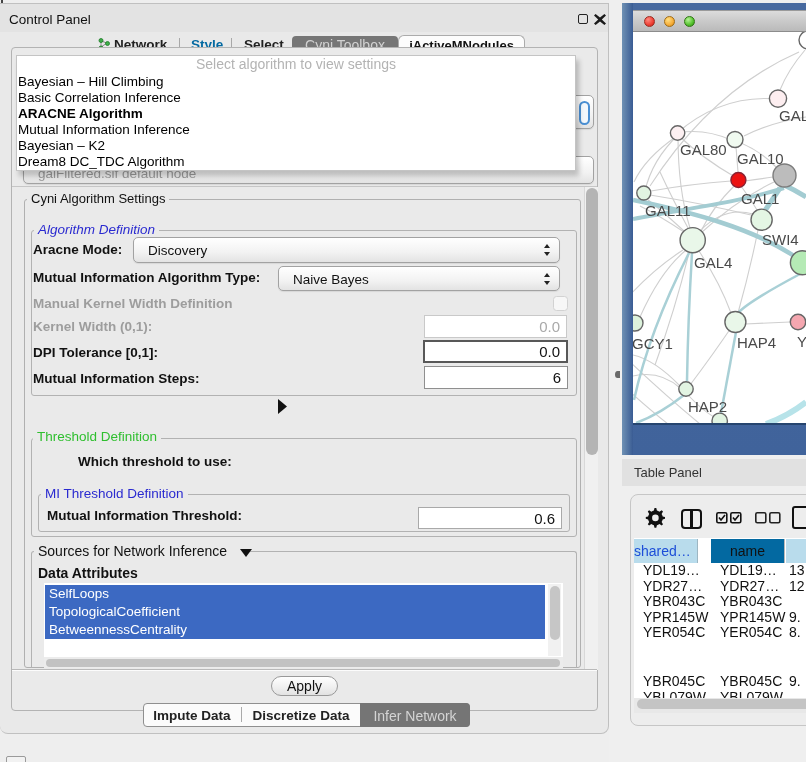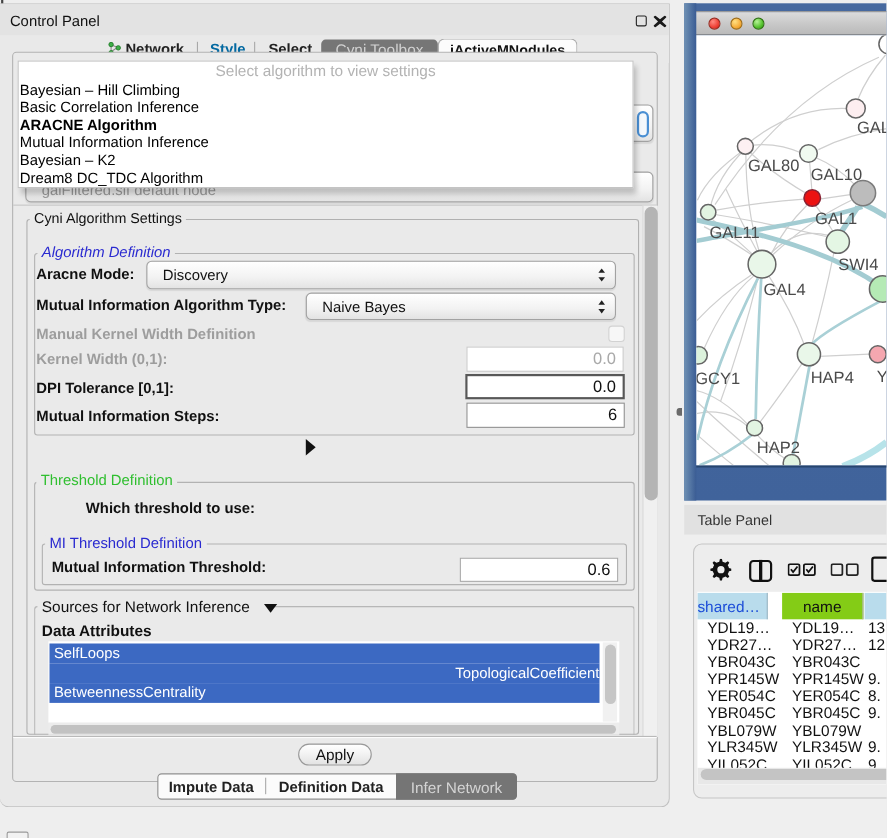--- a/index.html
+++ b/index.html
@@ -99,40 +99,40 @@
 <div class="lbl" style="left:47px;top:508px;">Mutual Information Threshold:</div>
 <div class="field" style="left:418px;top:507px;width:144px;height:22px;border-color:#a9a9a9;">0.6</div>
 
 <div class="gbox" style="left:31px;top:551px;width:546px;height:117px;border-bottom:none;border-radius:3px 3px 0 0;"></div>
 <div class="gtitle" style="left:34px;top:544px;color:#111;font-size:14px;">Sources for Network Inference&nbsp;&nbsp;&nbsp;&nbsp;</div>
 <div class="abs" style="left:240px;top:549px;width:0;height:0;border-left:6.5px solid transparent;border-right:6.5px solid transparent;border-top:8px solid #111;"></div>
 <div class="lbl" style="left:38px;top:565px;font-size:14px;">Data Attributes</div>
 
 <div class="abs" style="left:44px;top:583px;width:519px;height:74px;background:#fff;"></div>
 <div class="abs" style="left:45px;top:585px;width:500px;height:18px;background:#3c69c2;color:#fff;font-size:13.5px;line-height:18px;padding-left:4px;">SelfLoops</div>
-<div class="abs" style="left:45px;top:603px;width:500px;height:18px;background:#3c69c2;color:#fff;font-size:13.5px;line-height:18px;padding-left:4px;text-align:right;">TopologicalCoefficient</div>
+<div class="abs" style="left:45px;top:603px;width:500px;height:18px;background:#3c69c2;color:#fff;font-size:13.5px;line-height:18px;padding-left:4px;">TopologicalCoefficient</div>
 <div class="abs" style="left:45px;top:621px;width:500px;height:18px;background:#3c69c2;color:#fff;font-size:13.5px;line-height:18px;padding-left:4px;">BetweennessCentrality</div>
 <div class="abs" style="left:548px;top:584px;width:13px;height:72px;background:#f1f1f1;"></div>
 <div class="abs" style="left:549.5px;top:586px;width:10px;height:54px;background:#c6c6c6;border-radius:5px;"></div>
 
 <div class="abs" style="left:44px;top:657px;width:519px;height:11px;background:#ececec;"></div>
 <div class="abs" style="left:46px;top:658.5px;width:514px;height:8.5px;background:#c2c2c2;border-radius:4px;"></div>
 
 <div class="abs" style="left:584px;top:187px;width:14px;height:483px;background:#f0f0f0;border-left:1px solid #d8d8d8;"></div>
 <div class="abs" style="left:585.5px;top:188px;width:12px;height:267px;background:#b4b4b4;border-radius:6px;"></div>
 
 <div class="abs" style="left:12px;top:669px;width:585px;height:1px;background:#b9b9b9;"></div>
 <div class="abs" style="left:12px;top:670px;width:585px;height:1px;background:#fcfcfc;"></div>
 <div class="abs" style="left:271px;top:676px;width:67px;height:20px;border:1px solid #999;border-radius:10px;background:linear-gradient(#ffffff,#f0f0f0 55%,#e2e2e2);text-align:center;font-size:14px;line-height:19px;color:#111;">Apply</div>
 
 <div class="abs" style="left:143px;top:703px;width:327px;height:24px;background:#fbfbfb;border:1px solid #8f8f8f;border-radius:4px;"></div>
 <div class="abs" style="left:360px;top:703px;width:110px;height:24px;background:#757575;border-radius:0 4px 4px 0;"></div>
 <div class="abs" style="left:143px;top:708px;width:98px;text-align:center;font-size:13.5px;font-weight:700;color:#222;">Impute Data</div>
 <div class="abs" style="left:241px;top:707px;width:1px;height:15px;background:#aaa;"></div>
-<div class="abs" style="left:242px;top:708px;width:118px;text-align:center;font-size:13.5px;font-weight:700;color:#222;">Definition Data</div>
+<div class="abs" style="left:242px;top:708px;width:118px;text-align:center;font-size:13.5px;font-weight:700;color:#222;">Discretize Data</div>
 <div class="abs" style="left:360px;top:708px;width:110px;text-align:center;font-size:14px;color:#d4d4d4;">Infer Network</div>
 
 <div class="abs" style="left:16px;top:55px;width:560px;height:116px;background:#fff;border:1px solid #c4c4c4;box-shadow:3px 5px 5px rgba(0,0,0,0.22);"></div>
 <div class="abs" style="left:16px;top:56px;width:560px;text-align:center;font-size:14px;color:#b3b3b3;">Select algorithm to view settings</div>
 <div class="abs" style="left:18px;top:73.5px;font-size:13.5px;color:#000;line-height:16px;">
 Bayesian – Hill Climbing<br>
 Basic Correlation Inference<br>
 <b>ARACNE Algorithm</b><br>
 Mutual Information Inference<br>
 Bayesian – K2<br>
@@ -251,21 +251,21 @@
   <path d="M17 5.5 L19 8 L23 3" stroke="#111" stroke-width="1.6" fill="none"></path>
 </svg>
 <svg class="abs" style="left:755px;top:512px;" width="27" height="12" viewBox="0 0 27 12">
   <rect x="0.8" y="0.8" width="10" height="10" rx="1.5" fill="none" stroke="#222" stroke-width="1.6"></rect>
   <rect x="14.8" y="0.8" width="10" height="10" rx="1.5" fill="none" stroke="#222" stroke-width="1.6"></rect>
 </svg>
 <div class="abs" style="left:792px;top:506px;width:18px;height:23px;border:2.6px solid #111;border-radius:3px;background:#ededed;"></div>
 
 <div class="abs" style="left:634px;top:538px;width:172px;height:175px;background:#fff;overflow:hidden;">
   <div class="abs" style="left:0;top:1px;width:64px;height:24px;background:#b9dcec;border-right:1px solid #9db6c2;text-align:left;font-size:14px;line-height:24px;color:#1d4ed8;">shared…</div>
-  <div class="abs" style="left:77px;top:1px;width:74px;height:24px;background:#84cc16;border-right:1px solid #b9b9b9;text-align:center;font-size:14px;line-height:24px;color:#111;">name</div>
+  <div class="abs" style="left:77px;top:1px;width:74px;height:24px;background:#0369a1;border-right:1px solid #b9b9b9;text-align:center;font-size:14px;line-height:24px;color:#111;">name</div>
   <div class="abs" style="left:152px;top:1px;width:20px;height:24px;background:#b9dcec;"></div>
   <div class="abs" style="left:0;top:25px;width:172px;font-size:14px;color:#111;line-height:15.6px;">
     <div style="position:relative;height:15.6px;">
           <span style="position:absolute;left:9px;">YDL19…</span>
           <span style="position:absolute;left:86px;">YDL19…</span>
           <span style="position:absolute;left:155px;">13</span>
         </div>
     <div style="position:relative;height:15.6px;">
           <span style="position:absolute;left:9px;">YDR27…</span>
           <span style="position:absolute;left:86px;">YDR27…</span>
@@ -278,21 +278,21 @@
     <div style="position:relative;height:15.6px;">
           <span style="position:absolute;left:9px;">YPR145W</span>
           <span style="position:absolute;left:86px;">YPR145W</span>
           <span style="position:absolute;left:155px;">9.</span>
         </div>
     <div style="position:relative;height:15.6px;">
           <span style="position:absolute;left:9px;">YER054C</span>
           <span style="position:absolute;left:86px;">YER054C</span>
           <span style="position:absolute;left:155px;">8.</span>
         </div>
-    <div style="position:relative;height:15.6px;">
+    <div style="position:relative;height:15.6px;margin-top:33px;">
           <span style="position:absolute;left:9px;">YBR045C</span>
           <span style="position:absolute;left:86px;">YBR045C</span>
           <span style="position:absolute;left:155px;">9.</span>
         </div>
     <div style="position:relative;height:15.6px;">
           <span style="position:absolute;left:9px;">YBL079W</span>
           <span style="position:absolute;left:86px;">YBL079W</span>
         </div>
     <div style="position:relative;height:15.6px;">
           <span style="position:absolute;left:9px;">YLR345W</span>

